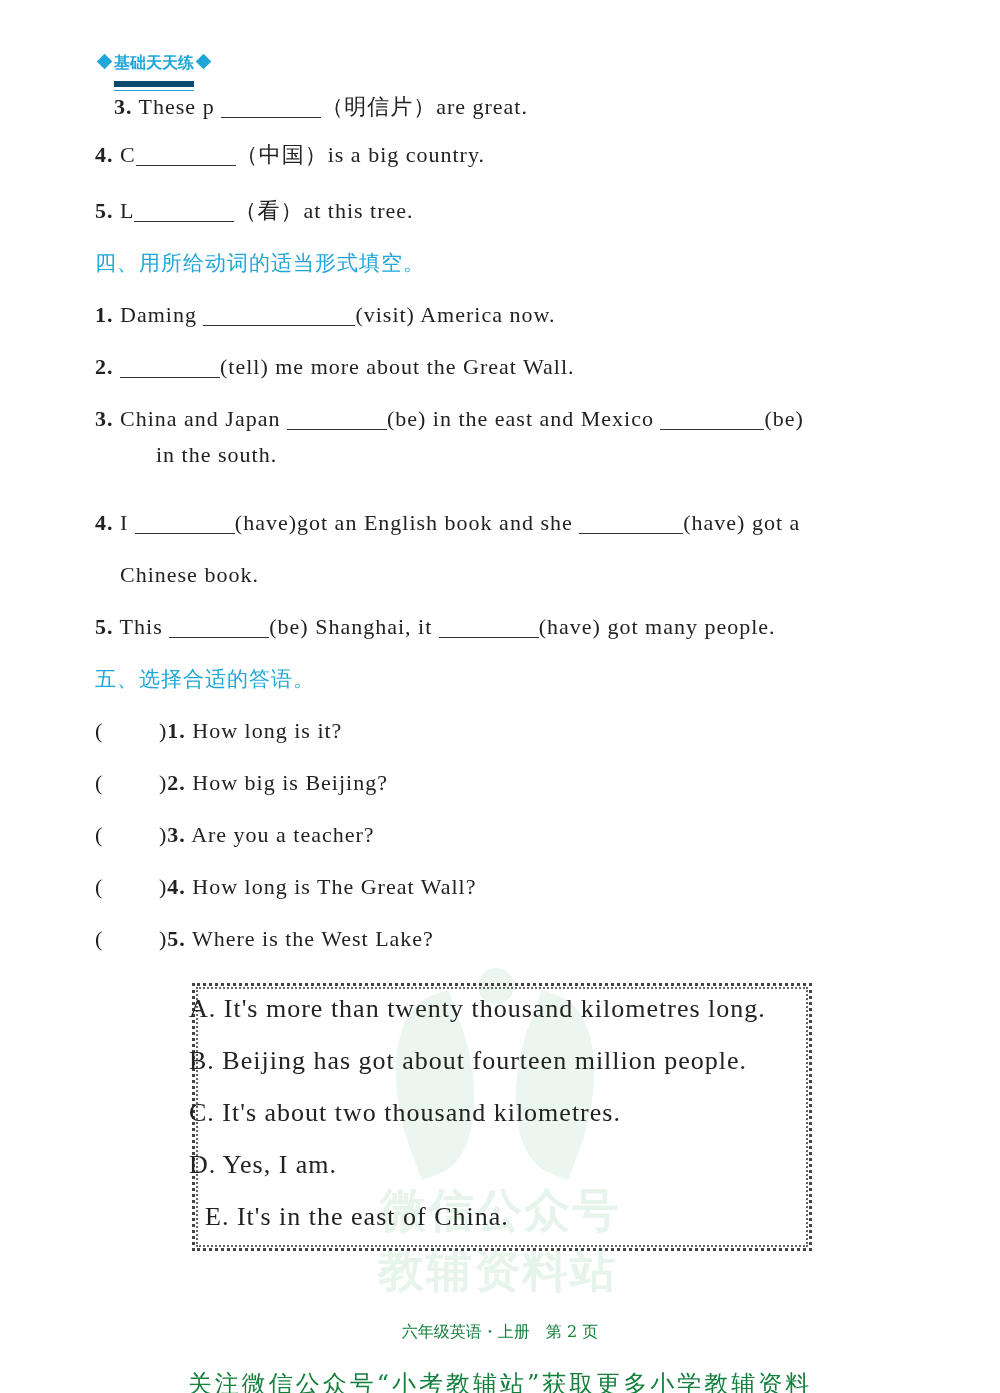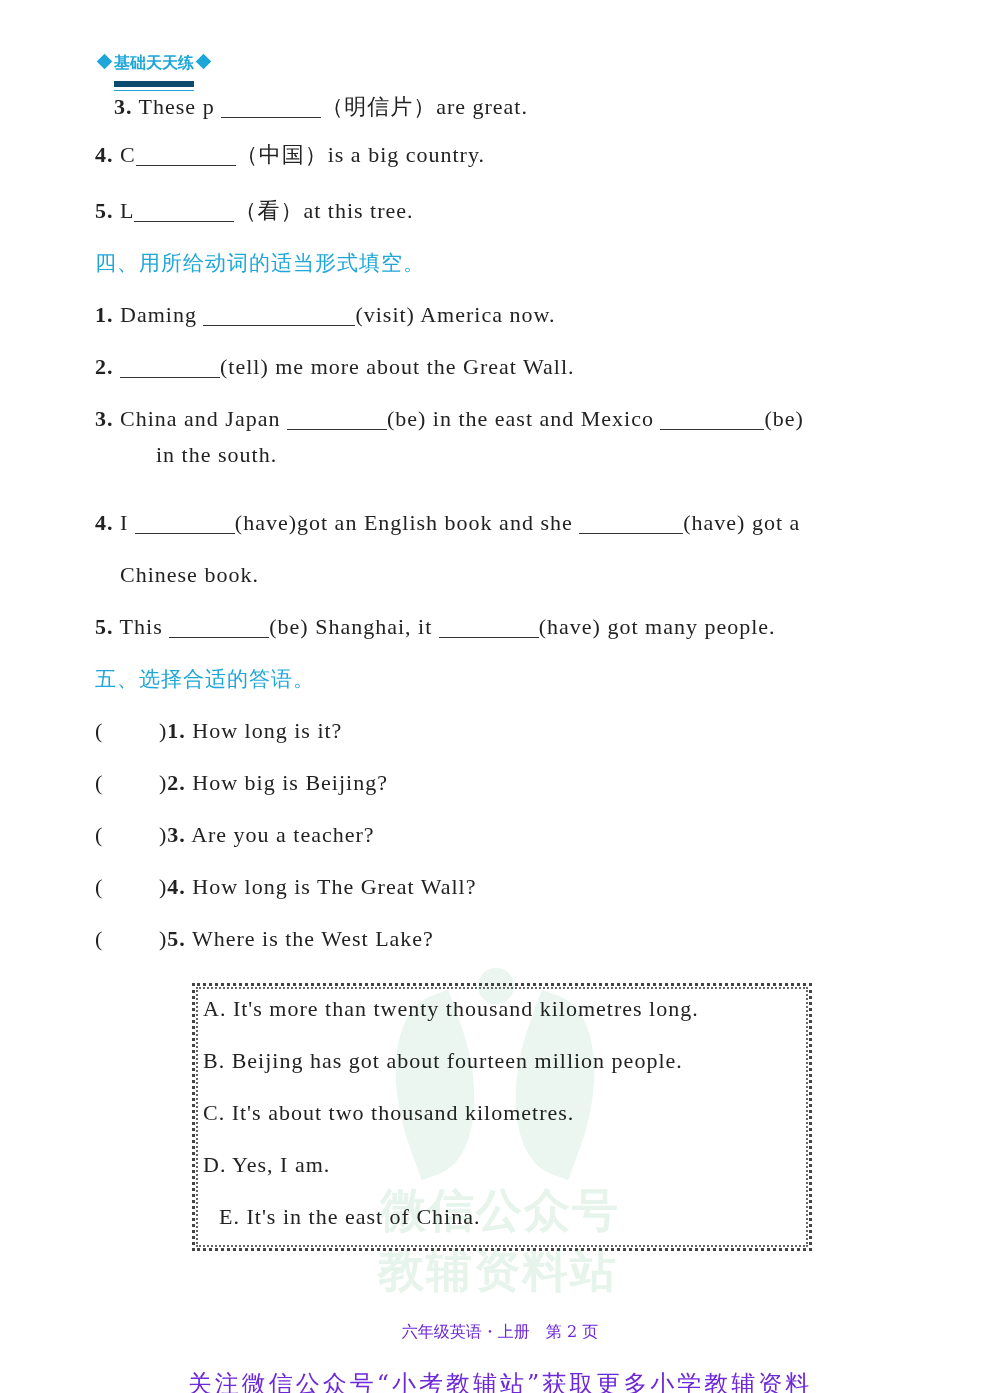--- a/index.html
+++ b/index.html
@@ -8,24 +8,24 @@
   .line { position: absolute; left: 95px; font-size: 22px; letter-spacing: 1px; white-space: nowrap; line-height: 30px; }
   .num { font-weight: bold; }
   .blank { display: inline-block; border-bottom: 1.5px solid #333; height: 22px; vertical-align: -4px; }
   .section { position: absolute; left: 95px; font-family: "DejaVu Sans", sans-serif; font-size: 21px; color: #1ea6d8; letter-spacing: 1px; line-height: 30px; }
   .header-tag { position: absolute; left: 95px; top: 52px; font-family: "DejaVu Sans", sans-serif; font-size: 16px; color: #1ea6d8; line-height: 22px; font-weight: bold; }
   .header-tag .txt { border-bottom: 6px solid #0c4a6e; padding-bottom: 9px; box-shadow: 0 3px 0 #fff, 0 4px 0 #1ea6d8; }
   .diamond { display: inline-block; width: 11px; height: 11px; background: #1ea6d8; transform: rotate(45deg); margin: 0 4px; vertical-align: 1px; }
   .paren { display: inline-block; width: 64px; }
   .box { position: absolute; left: 192px; top: 983px; width: 614px; height: 262px;
          border: 3px dotted #444; outline: 2px dotted #666; outline-offset: -6px; }
-  .opt { position: absolute; left: 203px; font-size: 22px; letter-spacing: 1px; white-space: nowrap; line-height: 30px; }
+  .opt { position: absolute; left: 189px; font-size: 26px; letter-spacing: 1px; white-space: nowrap; line-height: 30px; }
   .wm { position: absolute; font-family: "DejaVu Sans", sans-serif; font-weight: bold; color: #e6f4ec; font-size: 46px; letter-spacing: 2px; }
   .leaf { position: absolute; background: #eaf6ef; }
-  .footer { position: absolute; width: 1000px; text-align: center; font-family: "DejaVu Serif", serif; color: #6d28d9; }
+  .footer { position: absolute; width: 1000px; text-align: center; font-family: "DejaVu Serif", serif; color: #15803d; }
 </style>
 </head>
 <body>
 
 <div class="header-tag">
   <span class="diamond"></span><span class="txt">基础天天练</span><span class="diamond"></span>
 </div>
 
 <div class="line" style="top:92px;margin-left:19px;">
   <span class="num">3.</span>

